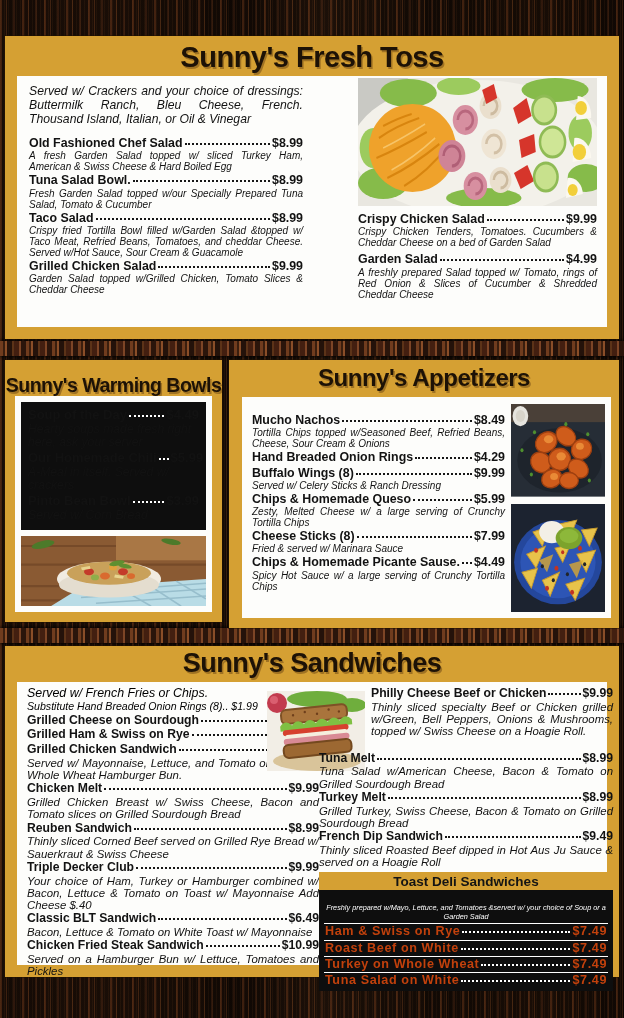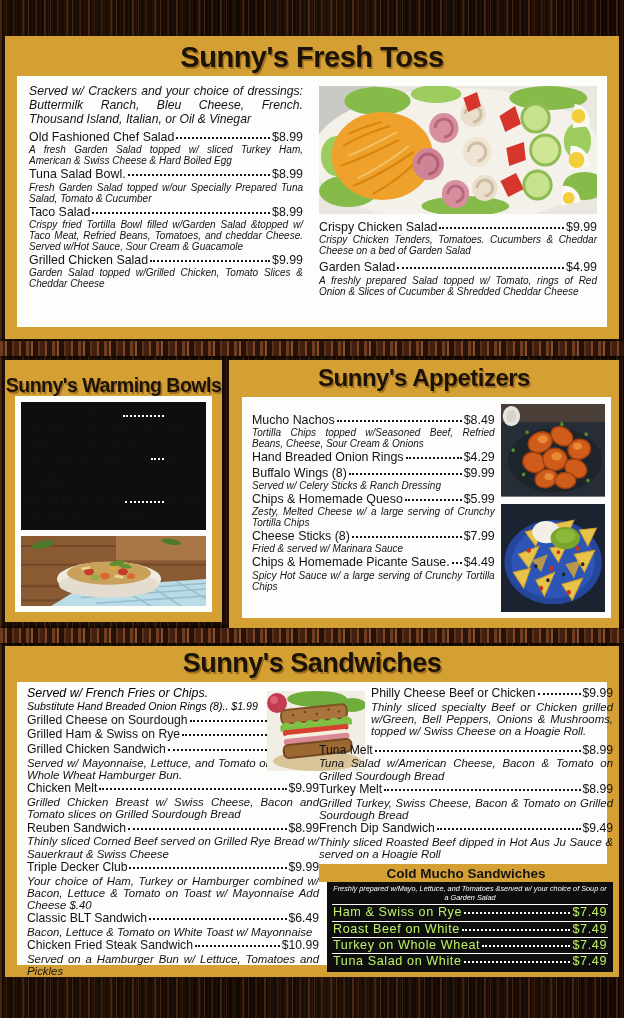--- a/index.html
+++ b/index.html
@@ -29,33 +29,33 @@
   
   .panel { position:absolute; background:#D5A033; box-shadow:0 0 0 1px rgba(30,15,0,.5); }
   .panel-title {
     text-align:center; font-weight:bold; color:#1d1206;
     letter-spacing:-0.5px; text-shadow:1.5px 1.5px 0 rgba(60,30,5,.35);
   }
   .white-box { position:absolute; background:#fdfdfb; }
 
   
   .mi { margin-bottom:1px; color:#121212; }
-  .mi-row { display:flex; align-items:baseline; font-weight:normal; font-size:12.4px; line-height:1.15; }
+  .mi-row { display:flex; align-items:baseline; font-weight:bold; font-size:12.4px; line-height:1.15; }
   .mi-name { white-space:nowrap; }
   .leader { flex:1; min-width:10px; border-bottom:2px dotted #161616; margin:0 2px; transform:translateY(-2px); }
   .mi-price { white-space:nowrap; }
   .mi-desc { font-style:italic; font-size:10px; line-height:1.1; text-align:justify; }
   .mi-desc:empty { display:none; }
   .intro { font-style:italic; font-size:12.2px; line-height:1.15; text-align:justify; color:#121212; }
 
   
   .ft-flex { display:flex; height:100%; }
   .ft-left { width:296px; padding:8px 10px 6px 12px; }
-  .ft-left .intro { margin-bottom:4px; }
-  .ft-right { flex:1; padding:10px 10px 4px 6px; }
+  .ft-left .intro { margin-bottom:10px; }
+  .ft-right { flex:1; padding:2px 10px 4px 6px;margin-left:39px; }
   .ft-right .photo { width:100%; height:128px; display:block; margin-bottom:6px; }
 
   
   .wb-white { display:flex; flex-direction:column; }
   .dark-box { background:#0e0e0e; color:#fff; margin:6px 6px 0 6px; padding:6px 7px 7px 7px; }
   .dark-box .mi-row { font-size:13px; }
   .dark-box .leader { border-color:#fff; }
   .dark-box .mi-desc { font-size:12.2px; text-align:left; }
   .wb-photo { flex:1; margin:6px; display:block; }
 
@@ -66,36 +66,36 @@
   .ap-photos svg { display:block; width:100%; }
 
   
   .sw-left { position:absolute; left:10px; top:5px; width:292px; }
   .sw-left .mi-desc, .sw-right .mi-desc { font-size:11.4px; line-height:1.08; }
   .sw-left .mi-row, .sw-right .mi-row { font-size:12.2px; line-height:1.12; }
   .sw-intro1 { font-style:italic; font-size:12.4px; line-height:1.05; }
   .sw-intro2 { font-style:italic; font-size:10.6px; line-height:1.2; margin-bottom:1px; }
   .sw-photo { position:absolute; left:250px; top:9px; width:98px; height:80px; }
   .sw-right { position:absolute; left:302px; top:5px; width:294px; }
-  .philly { padding-left:52px; margin-bottom:6px; }
+  .philly { padding-left:52px; margin-bottom:14px; }
 
   
   .deli { margin-top:4px; }
   .deli-head {
     background:#D5A033; color:#141414; text-align:center; font-weight:bold;
     font-size:13.5px; padding:2px 0 1px;
   }
-  .deli-body { background:#0e0e0e; padding:1px 5px 3px;margin-left:8px; }
+  .deli-body { background:#0e0e0e; padding:12px 5px 3px; }
   .deli-sub {
     color:#fff; font-style:italic; font-size:7.3px; text-align:center;
     padding:1px 0 2px; border-bottom:1px solid #fff;
   }
   .deli-body .mi { margin:0; border-bottom:1px solid #fff; padding:0 1px; }
   .deli-body .mi:last-child { border-bottom:none; }
-  .deli-body .mi-row { color:#bef264; font-size:12.6px; letter-spacing:0.6px; line-height:1.2; }
+  .deli-body .mi-row { color:#c2410c; font-size:12.6px; letter-spacing:0.6px; line-height:1.2; }
   .deli-body .leader { border-color:#fff; }
 
   svg { display:block; }
 </style>
 </head>
 <body>
 
 <div class="page">
   <div class="wood-bg"></div>
   <div class="wood-strip" style="top:341px"></div>
@@ -554,21 +554,21 @@
         <div class="mi">
           <div class="mi-row">
               <span class="mi-name">French Dip Sandwich</span>
               <span class="leader"></span>
               <span class="mi-price">$9.49</span>
             </div>
           <div class="mi-desc">Thinly sliced Roasted Beef dipped in Hot Aus Ju Sauce &amp; served on a Hoagie Roll</div>
         </div>
 
         <div class="deli">
-          <div class="deli-head">Cold Mucho Sandwiches</div>
+          <div class="deli-head">Toast Deli Sandwiches</div>
           <div class="deli-body">
             <div class="deli-sub">Freshly prepared w/Mayo, Lettuce, and Tomatoes &amp;served w/ your choice of Soup or a Garden Salad</div>
             <div class="mi">
               <div class="mi-row">
                   <span class="mi-name">Ham &amp; Swiss on Rye</span>
                   <span class="leader"></span>
                   <span class="mi-price">$7.49</span>
                 </div>
             </div>
             <div class="mi">

